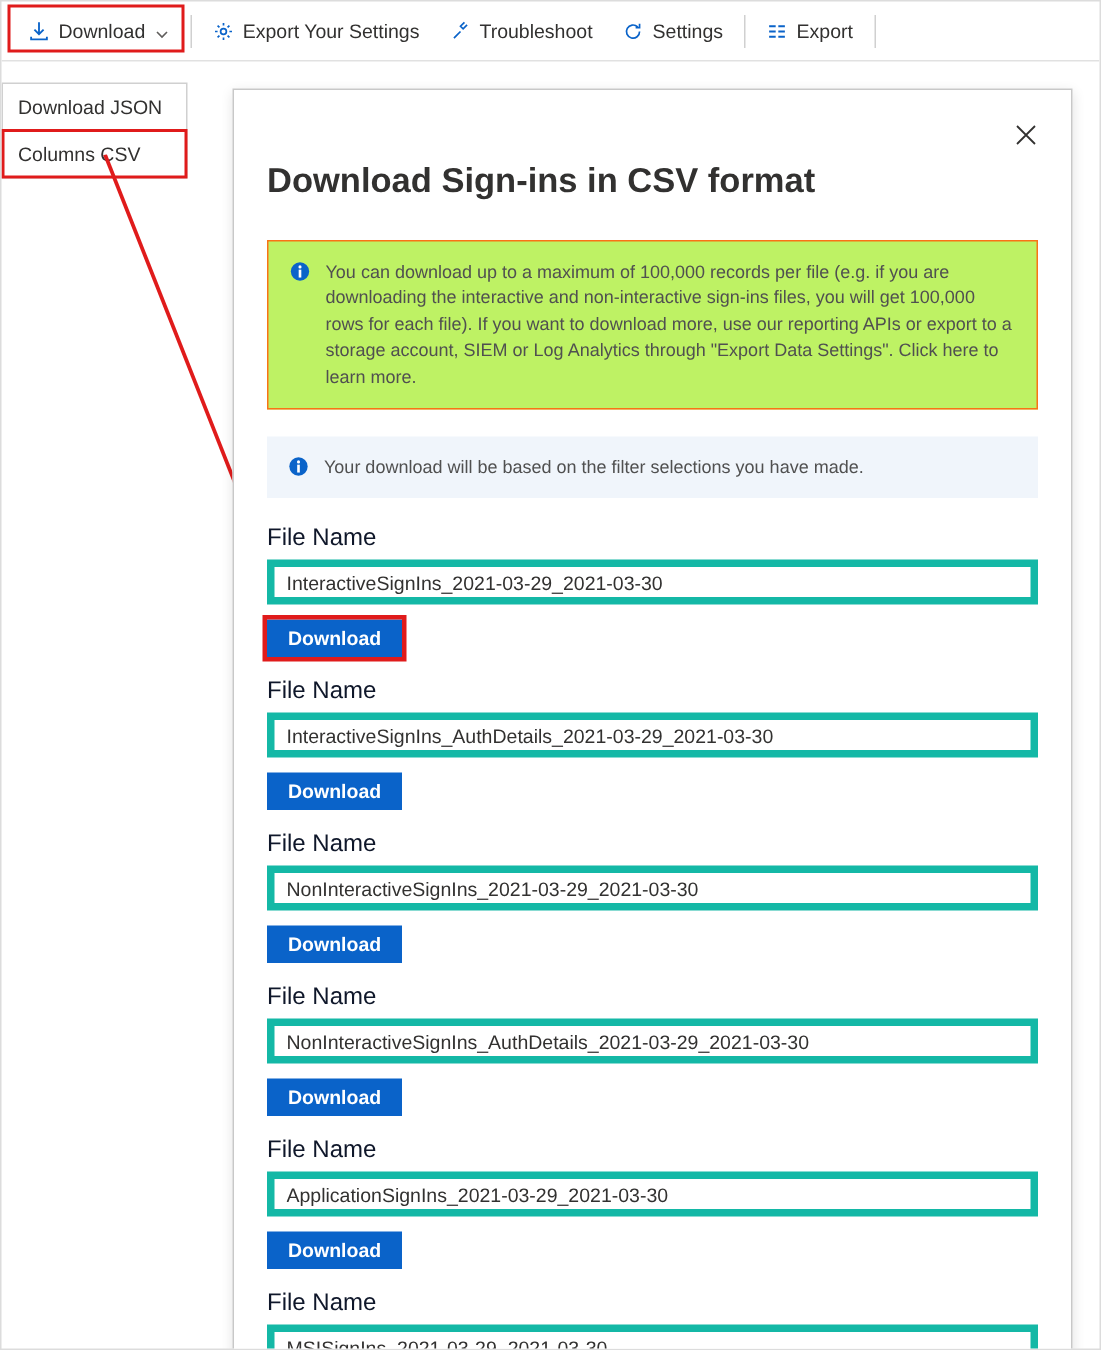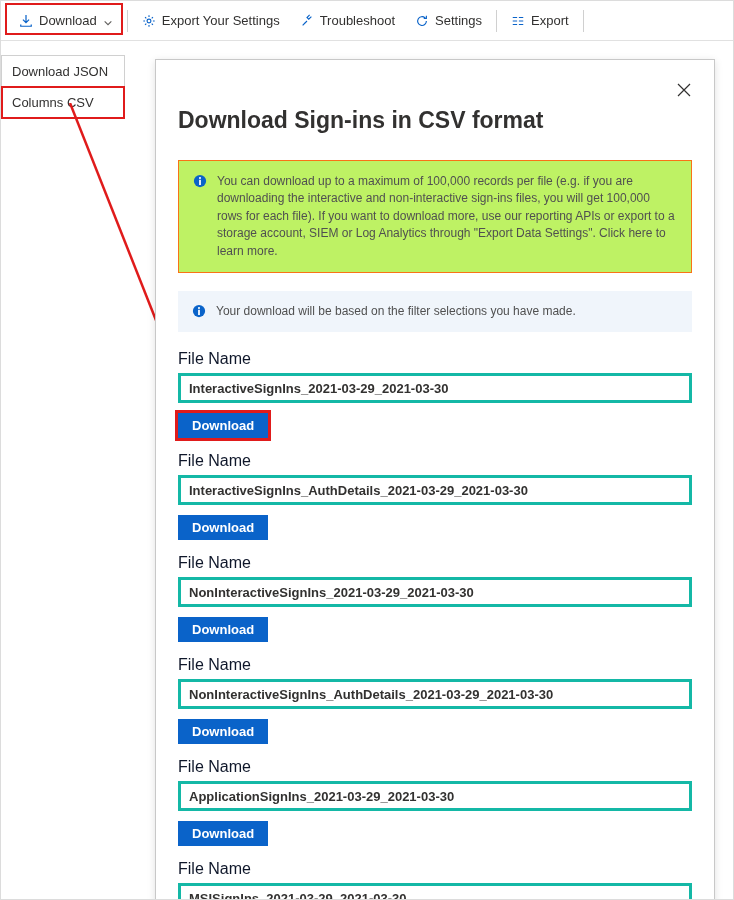--- a/index.html
+++ b/index.html
@@ -113,28 +113,27 @@
       width: 14px; height: 14px;
       flex: 0 0 14px;
       margin-top: 1px;
     }
     
     .fblock { margin-top: 14px; }
     .flabel { font-size: 16px; margin-bottom: 5px; color: #0f172a; }
     .finput {
       width: 100%;
       padding: 0 8px;
-      border: 3px solid #14b8a6;
+      border: 5px solid #14b8a6;
       font-size: 13px;
       font-family: inherit;
       color: #323130;
       line-height: 1.3;
       height: 30px;
       outline: none;
-      font-weight: bold;
     }
     .dlbtn {
       display: inline-block;
       margin-top: 10px;
       padding: 5px 14px;
       background: #0a63c9;
       color: #fff;
       font-size: 13px;
       font-weight: 600;
       border: none;

